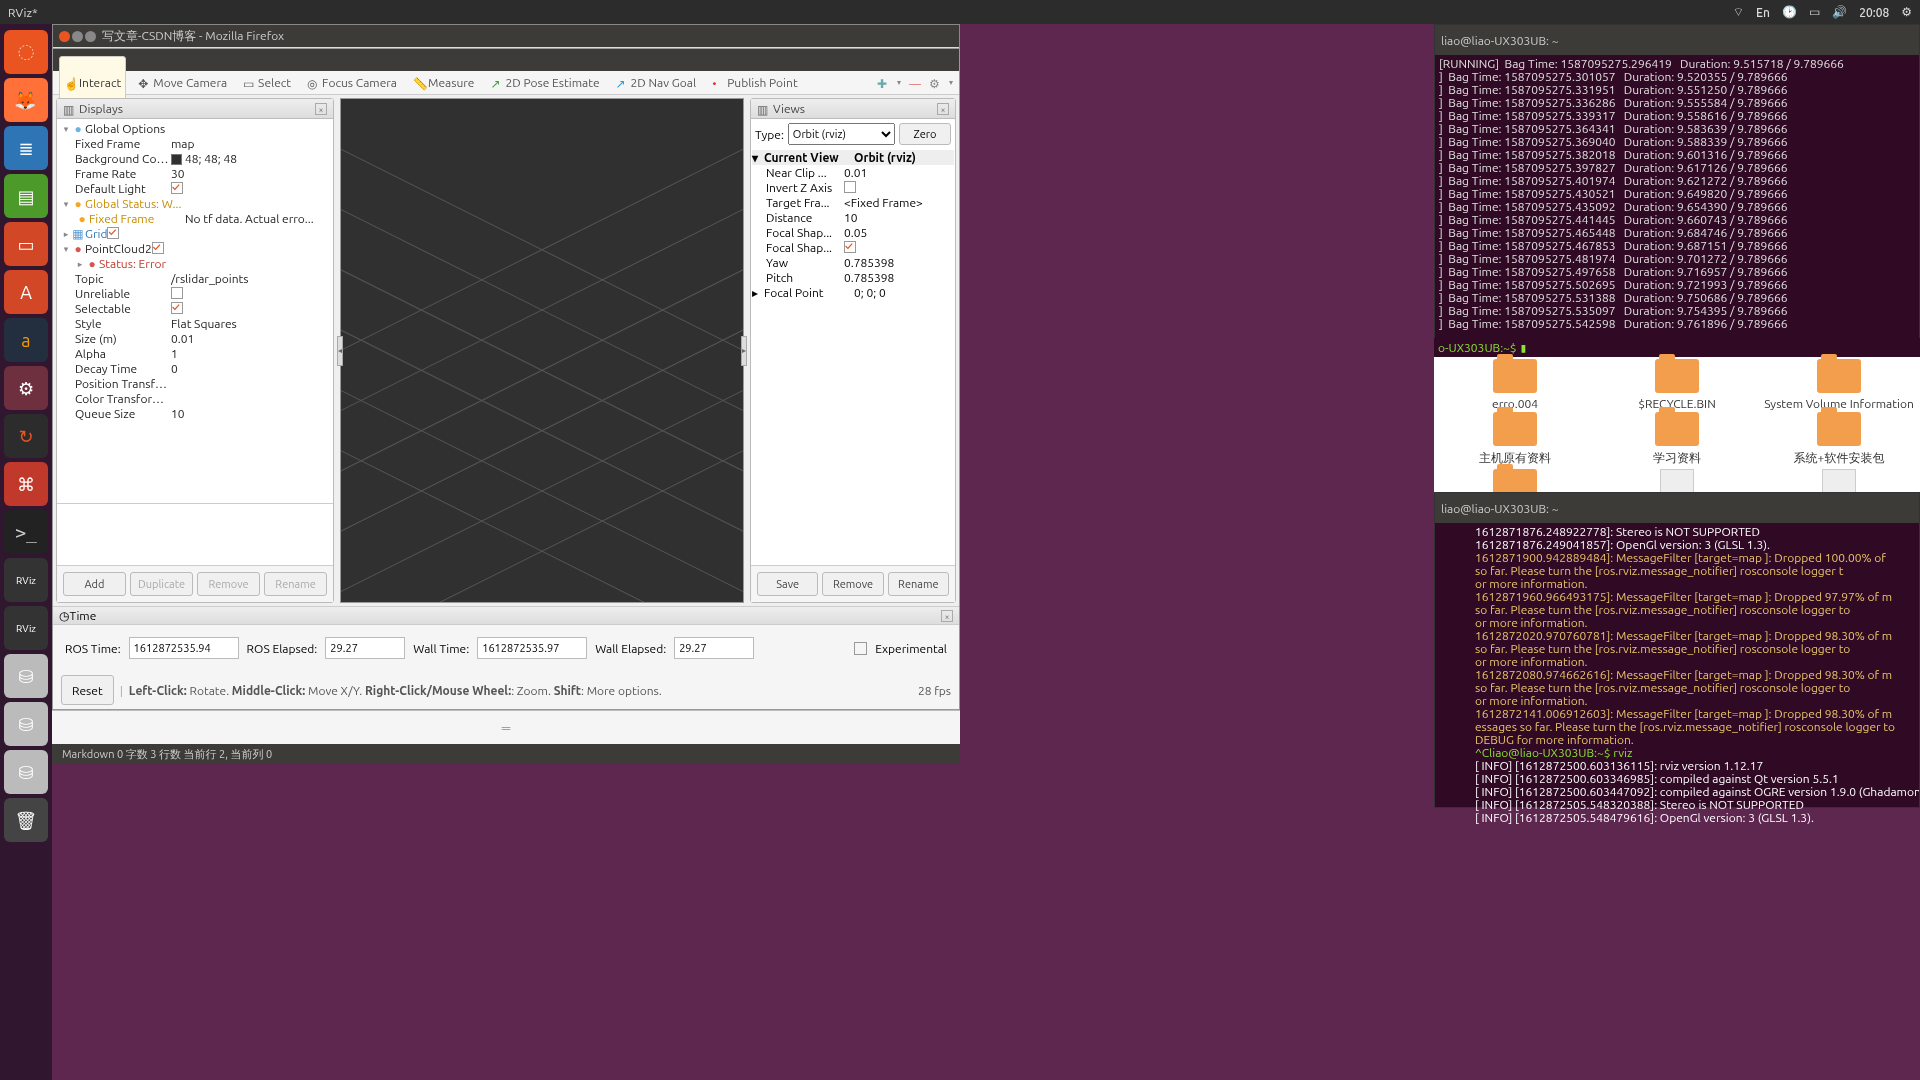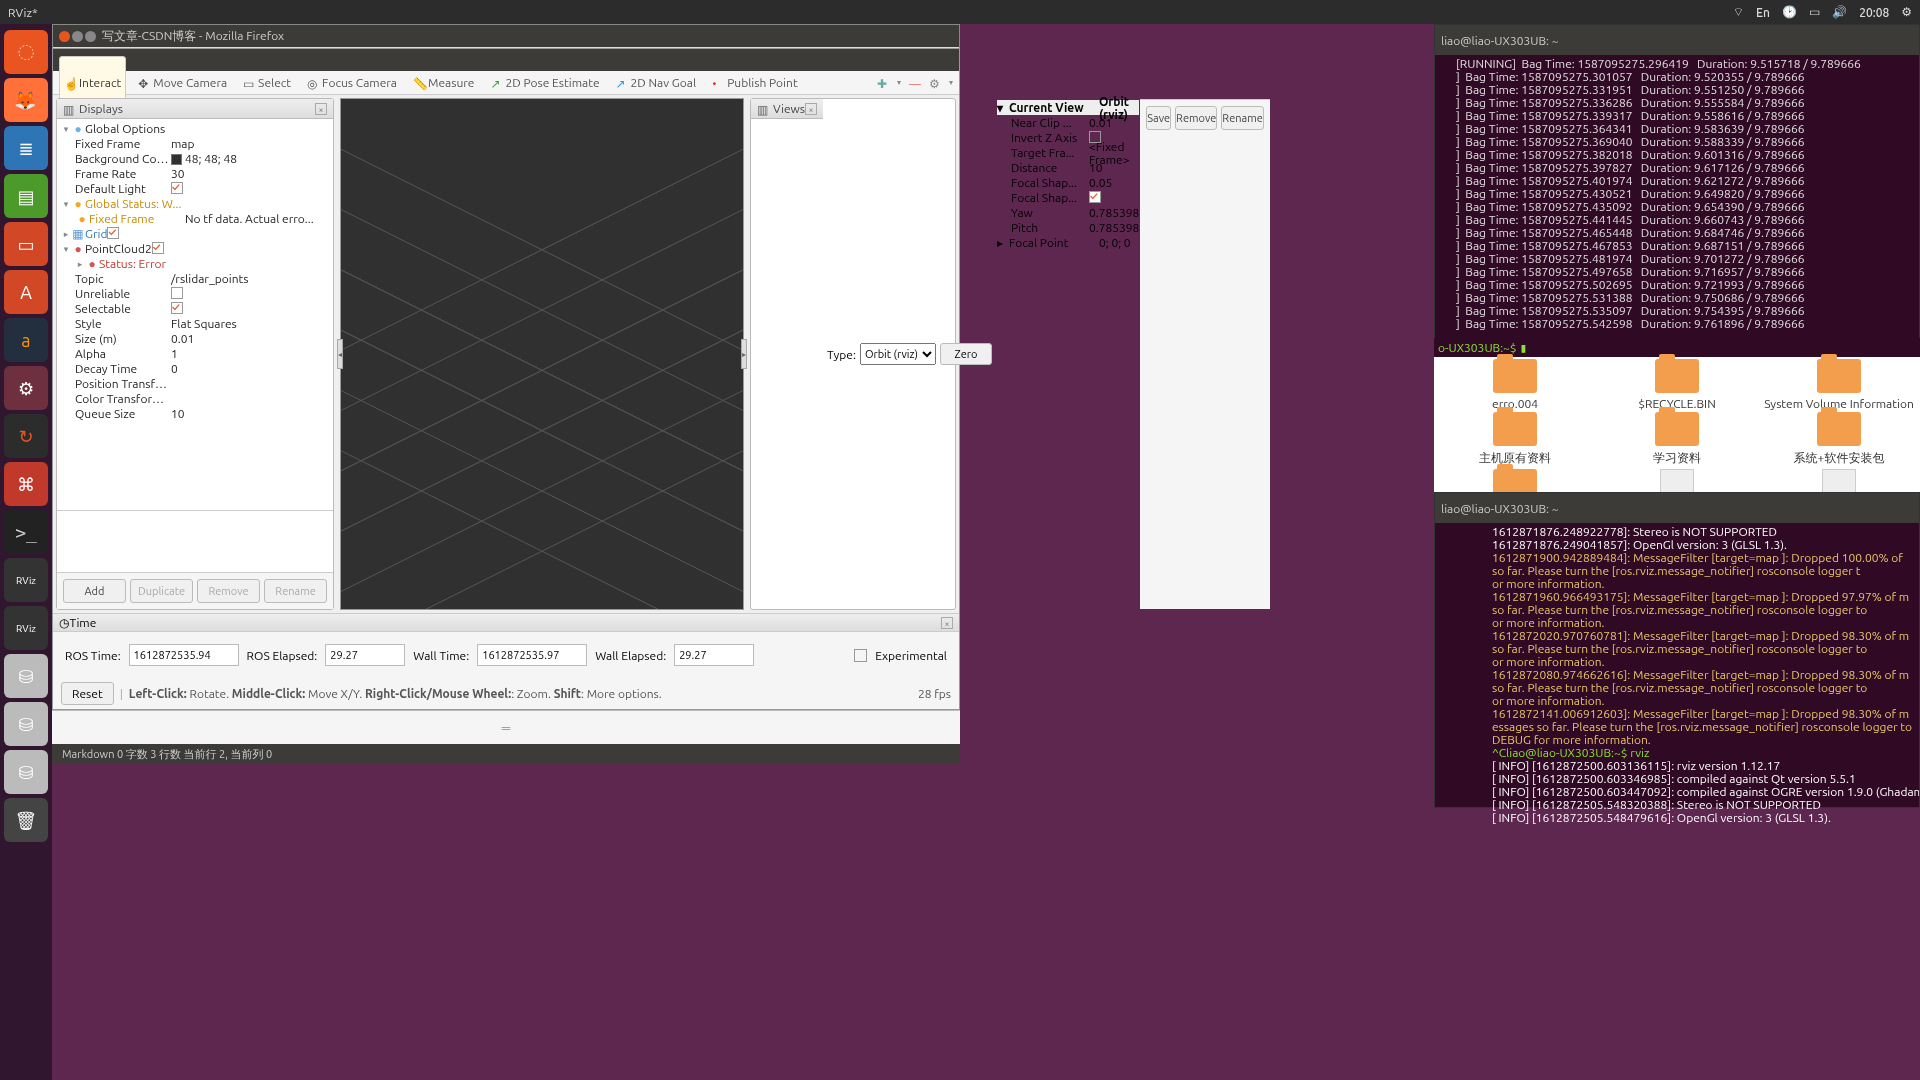--- a/index.html
+++ b/index.html
@@ -73,47 +73,47 @@
 .swatch{width:11px;height:11px;background:#303030;display:inline-block;vertical-align:middle;margin-right:3px;border:1px solid #777;}
 .desc-box { height:62px; border-top:1px solid #ccc; background:#fff; }
 .btn-row { display:flex; gap:4px; padding:6px; border-top:1px solid #ccc; background:#f5f5f5; }
 .btn-row button { flex:1; height:24px; background:#f0f0f0; border:1px solid #bbb; border-radius:3px; font-size:11px; color:#444; }
 .btn-row button:disabled { color:#aaa; }
 .viewport { flex:1; margin:3px; display:flex; position:relative; }
 .canvas3d { flex:1; background:#303030; border:1px solid #999; position:relative; overflow:hidden; }
 .splitter-handle{position:absolute;width:6px;height:30px;background:#ddd;border:1px solid #aaa;top:50%;transform:translateY(-50%);display:flex;align-items:center;justify-content:center;font-size:8px;color:#666;}
 .splitter-handle.left{left:-3px;}
 .splitter-handle.right{right:-3px;}
-.views { width:206px; background:#fff; border:1px solid #bbb; border-radius:3px; margin:3px; display:flex; flex-direction:row; }
+.views { width:206px; background:#fff; border:1px solid #bbb; border-radius:3px; margin:3px; display:flex; flex-direction:column; }
 .views .type-row { display:flex; align-items:center; gap:4px; padding:4px; font-size:11px; }
 .views select { flex:1; font-size:11px; height:22px; }
 .views button.zero { width:52px; height:22px; font-size:11px; border:1px solid #bbb; background:#f0f0f0; border-radius:3px; }
 .prop { font-size:11px; padding:1px; flex:1; }
 .prop .pr { display:flex; height:15px; align-items:center; }
 .prop .pr.head { background:#eee; font-weight:bold; }
 .prop .pr .k{flex:0 0 92px; padding-left:14px; white-space:nowrap; overflow:hidden; text-overflow:ellipsis;}
 .prop .pr.head .k{padding-left:4px;}
 .prop .pr .v{flex:1;}
 .time-panel { border-top:1px solid #ccc; background:#f5f5f5; }
 .time-panel .ph { height:18px; background:linear-gradient(#eee,#ddd); display:flex; align-items:center; padding:0 6px; font-size:11px; border-bottom:1px solid #ccc;}
 .time-panel .ph .cx{margin-left:auto;width:12px;height:12px;border:1px solid #aaa;font-size:9px;text-align:center;line-height:12px;color:#777;}
 .time-panel .row2 { display:flex; align-items:center; gap:8px; padding:12px; font-size:11px; }
 .time-panel input[type=text]{ height:22px; border:1px solid #bbb; padding:0 4px; font-size:11px; background:#fff; width:110px; }
 .time-panel .chk { width:13px; height:13px; border:1px solid #999; display:inline-block; }
 .status-bar { display:flex; align-items:center; padding:4px 8px; background:#f5f5f5; font-size:11px; color:#555; gap:6px; }
-.status-bar button{height:23px;padding:0 10px;border:1px solid #bbb;background:#f0f0f0;border-radius:3px;}
+.status-bar button{height:30px;padding:0 10px;border:1px solid #bbb;background:#f0f0f0;border-radius:3px;}
 .status-bar .fps{margin-left:auto;}
 .sep{color:#aaa;}
 
 .editor-stripe { position:absolute; left:52px; top:710px; width:908px; height:54px; background:#f5f5f5; border-top:1px solid #bbb; display:flex; flex-direction:column; justify-content:flex-end; font-size:11px; color:#555;}
 .editor-stripe .es-status { background:#3c3b37; color:#ccc; height:20px; display:flex; align-items:center; padding:0 10px; font-size:11px; }
 
 .term-window { position:absolute; background:#300a24; color:#e0e0e0; font-family:"Ubuntu Mono",monospace; font-size:13px; line-height:13px; border:1px solid #333; }
 .term-window .tw-title { height:30px; background:#3c3b37; color:#ccc; display:flex; align-items:center; font-size:11px; font-family:"Ubuntu",Arial,sans-serif; }
-.term-window .tw-body { padding:2px 4px; white-space:pre; overflow:hidden;margin-left:17px; }
+.term-window .tw-body { padding:2px 4px; white-space:pre; overflow:hidden; }
 .term-a { right:0; top:24px; width:486px; height:336px; left:auto; }
 .term-b { right:0; top:492px; width:486px; bottom:0; left:auto; height:316px; }
 .term-b .tw-body { color:#e0e0e0;padding-left:40px; }
 .term-b .info{color:#fff;}
 .term-b .warn{color:#e9c46a;}
 .term-b .prompt{color:#8ae234;}
 
 .nautilus { position:absolute; right:0; top:338px; width:486px; height:154px; background:#fff; display:flex; flex-direction:column; }
 .nautilus .nt-row { display:flex; flex:1; }
 .nautilus .nt-prompt { font-family:"Ubuntu Mono",monospace; background:#300a24; color:#8ae234; height:22px; padding:2px 4px; font-size:13px;}

